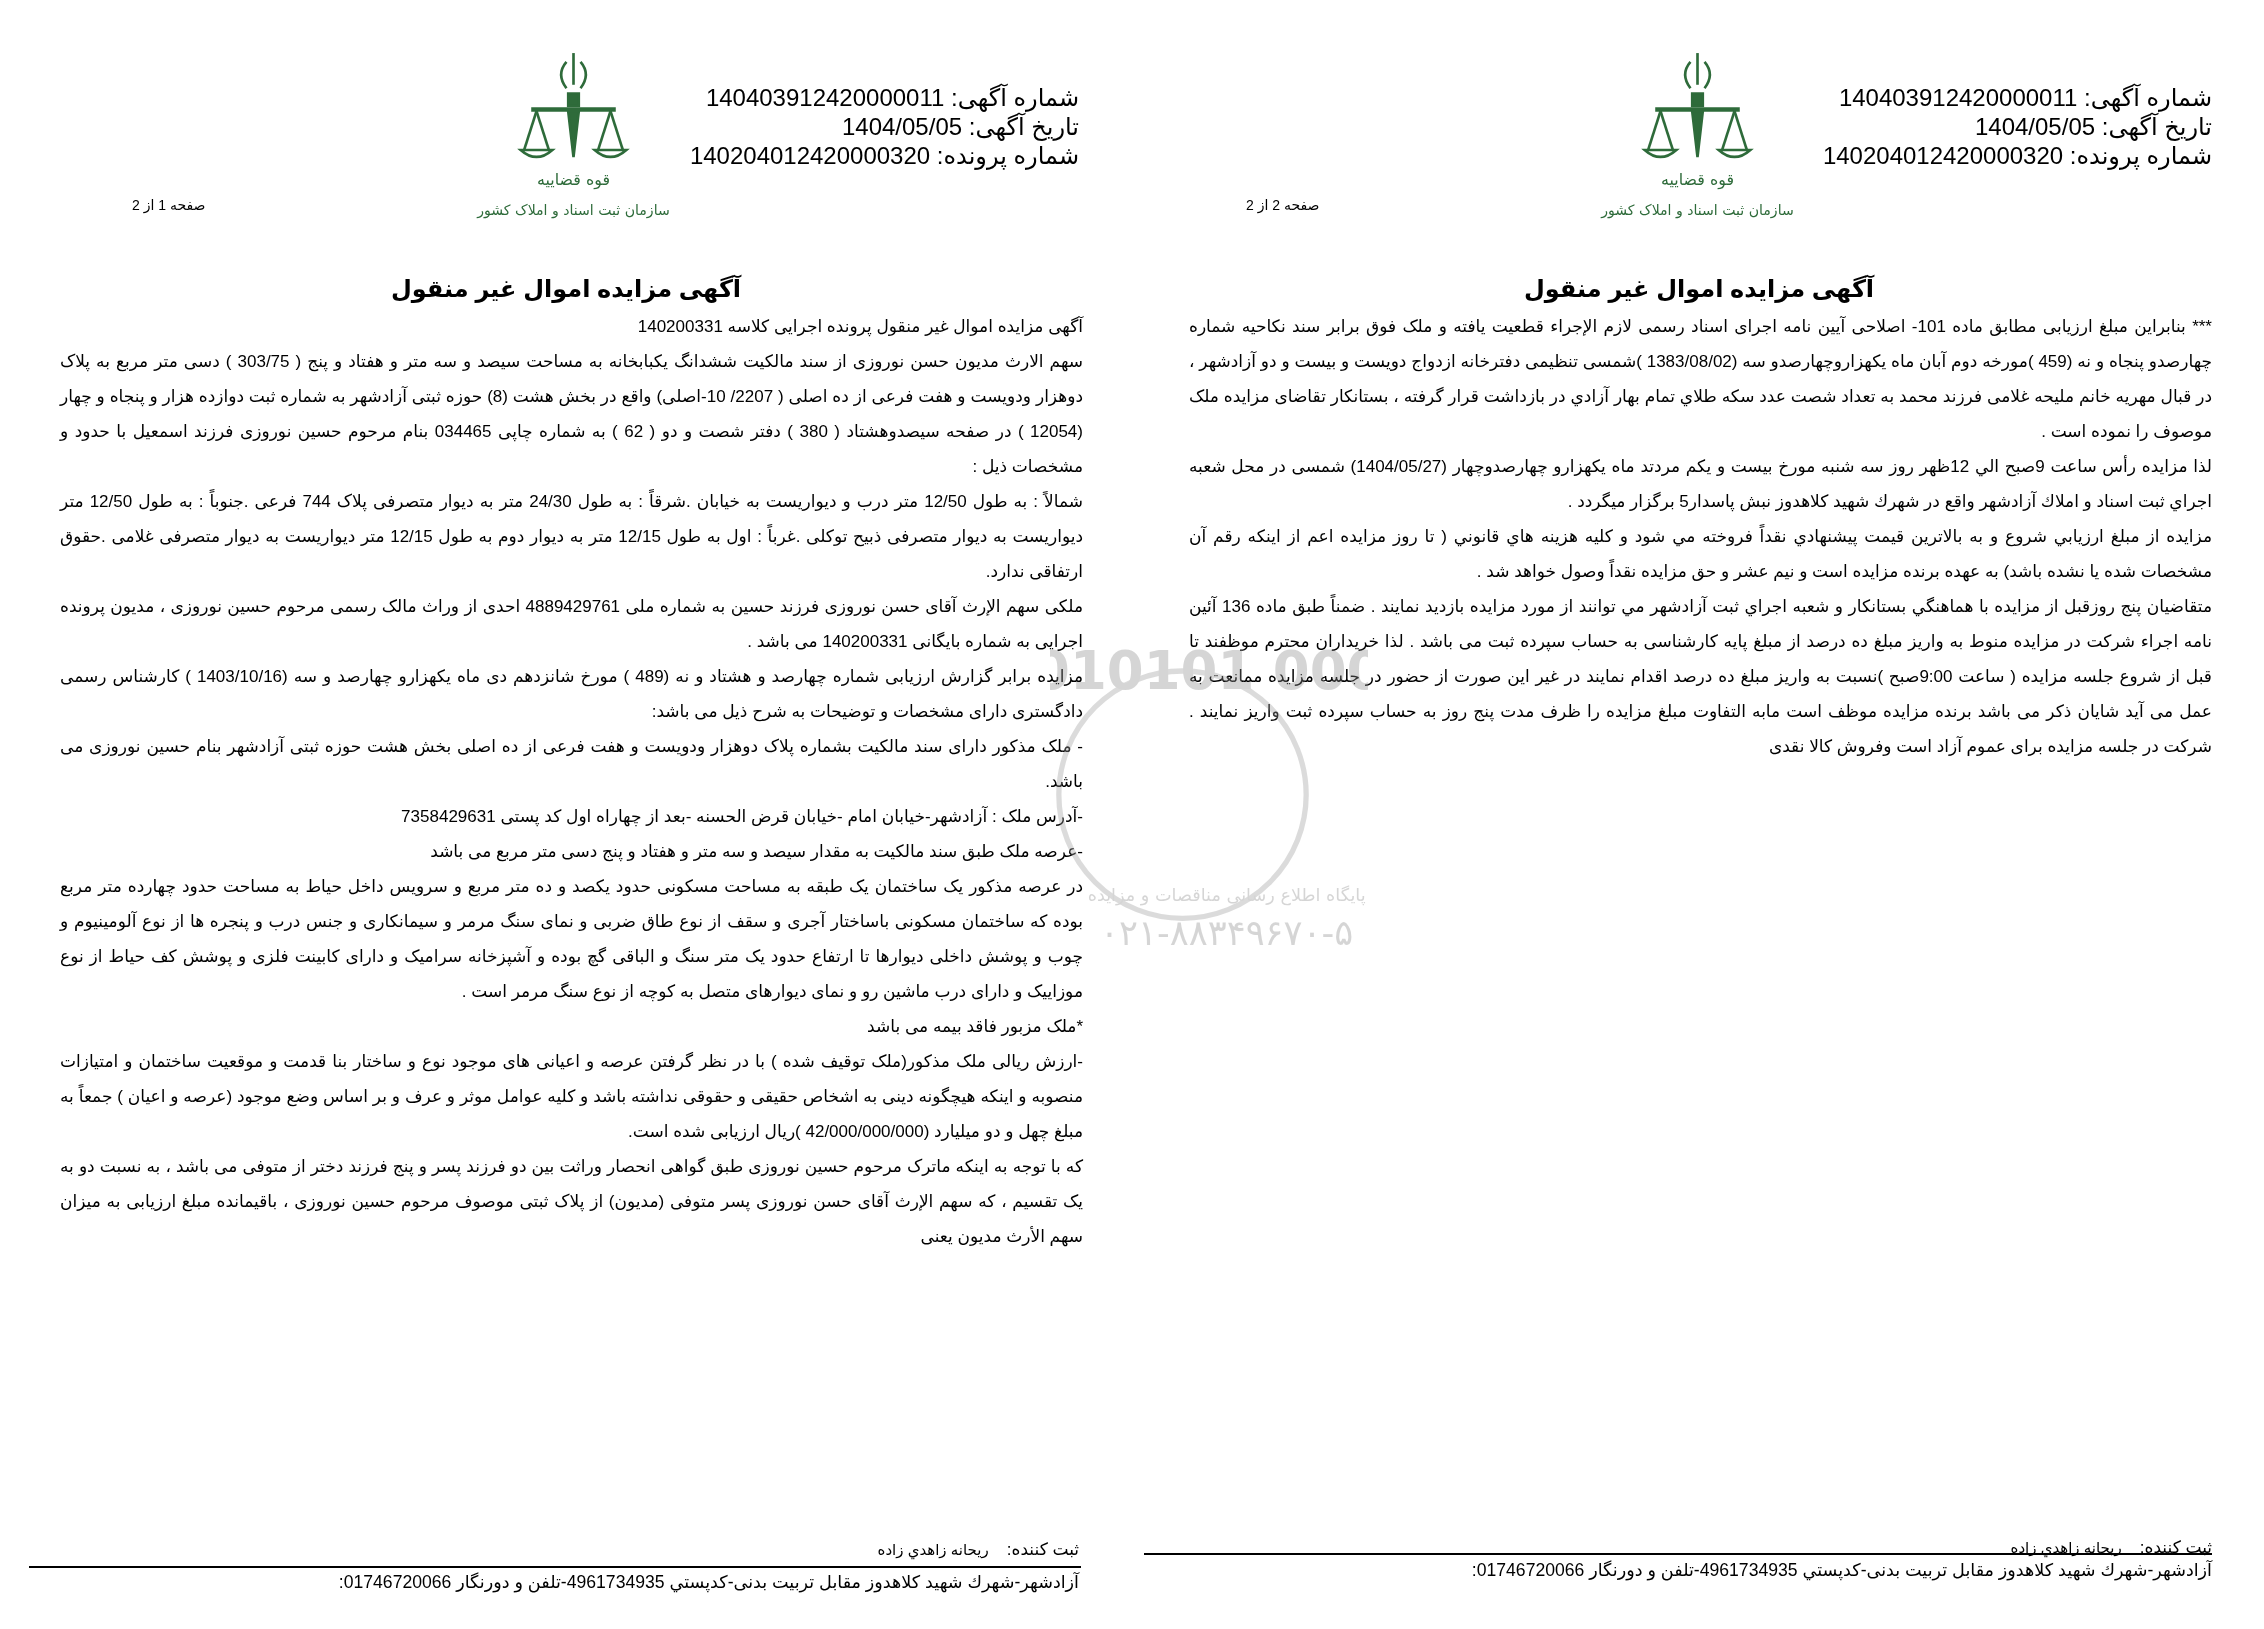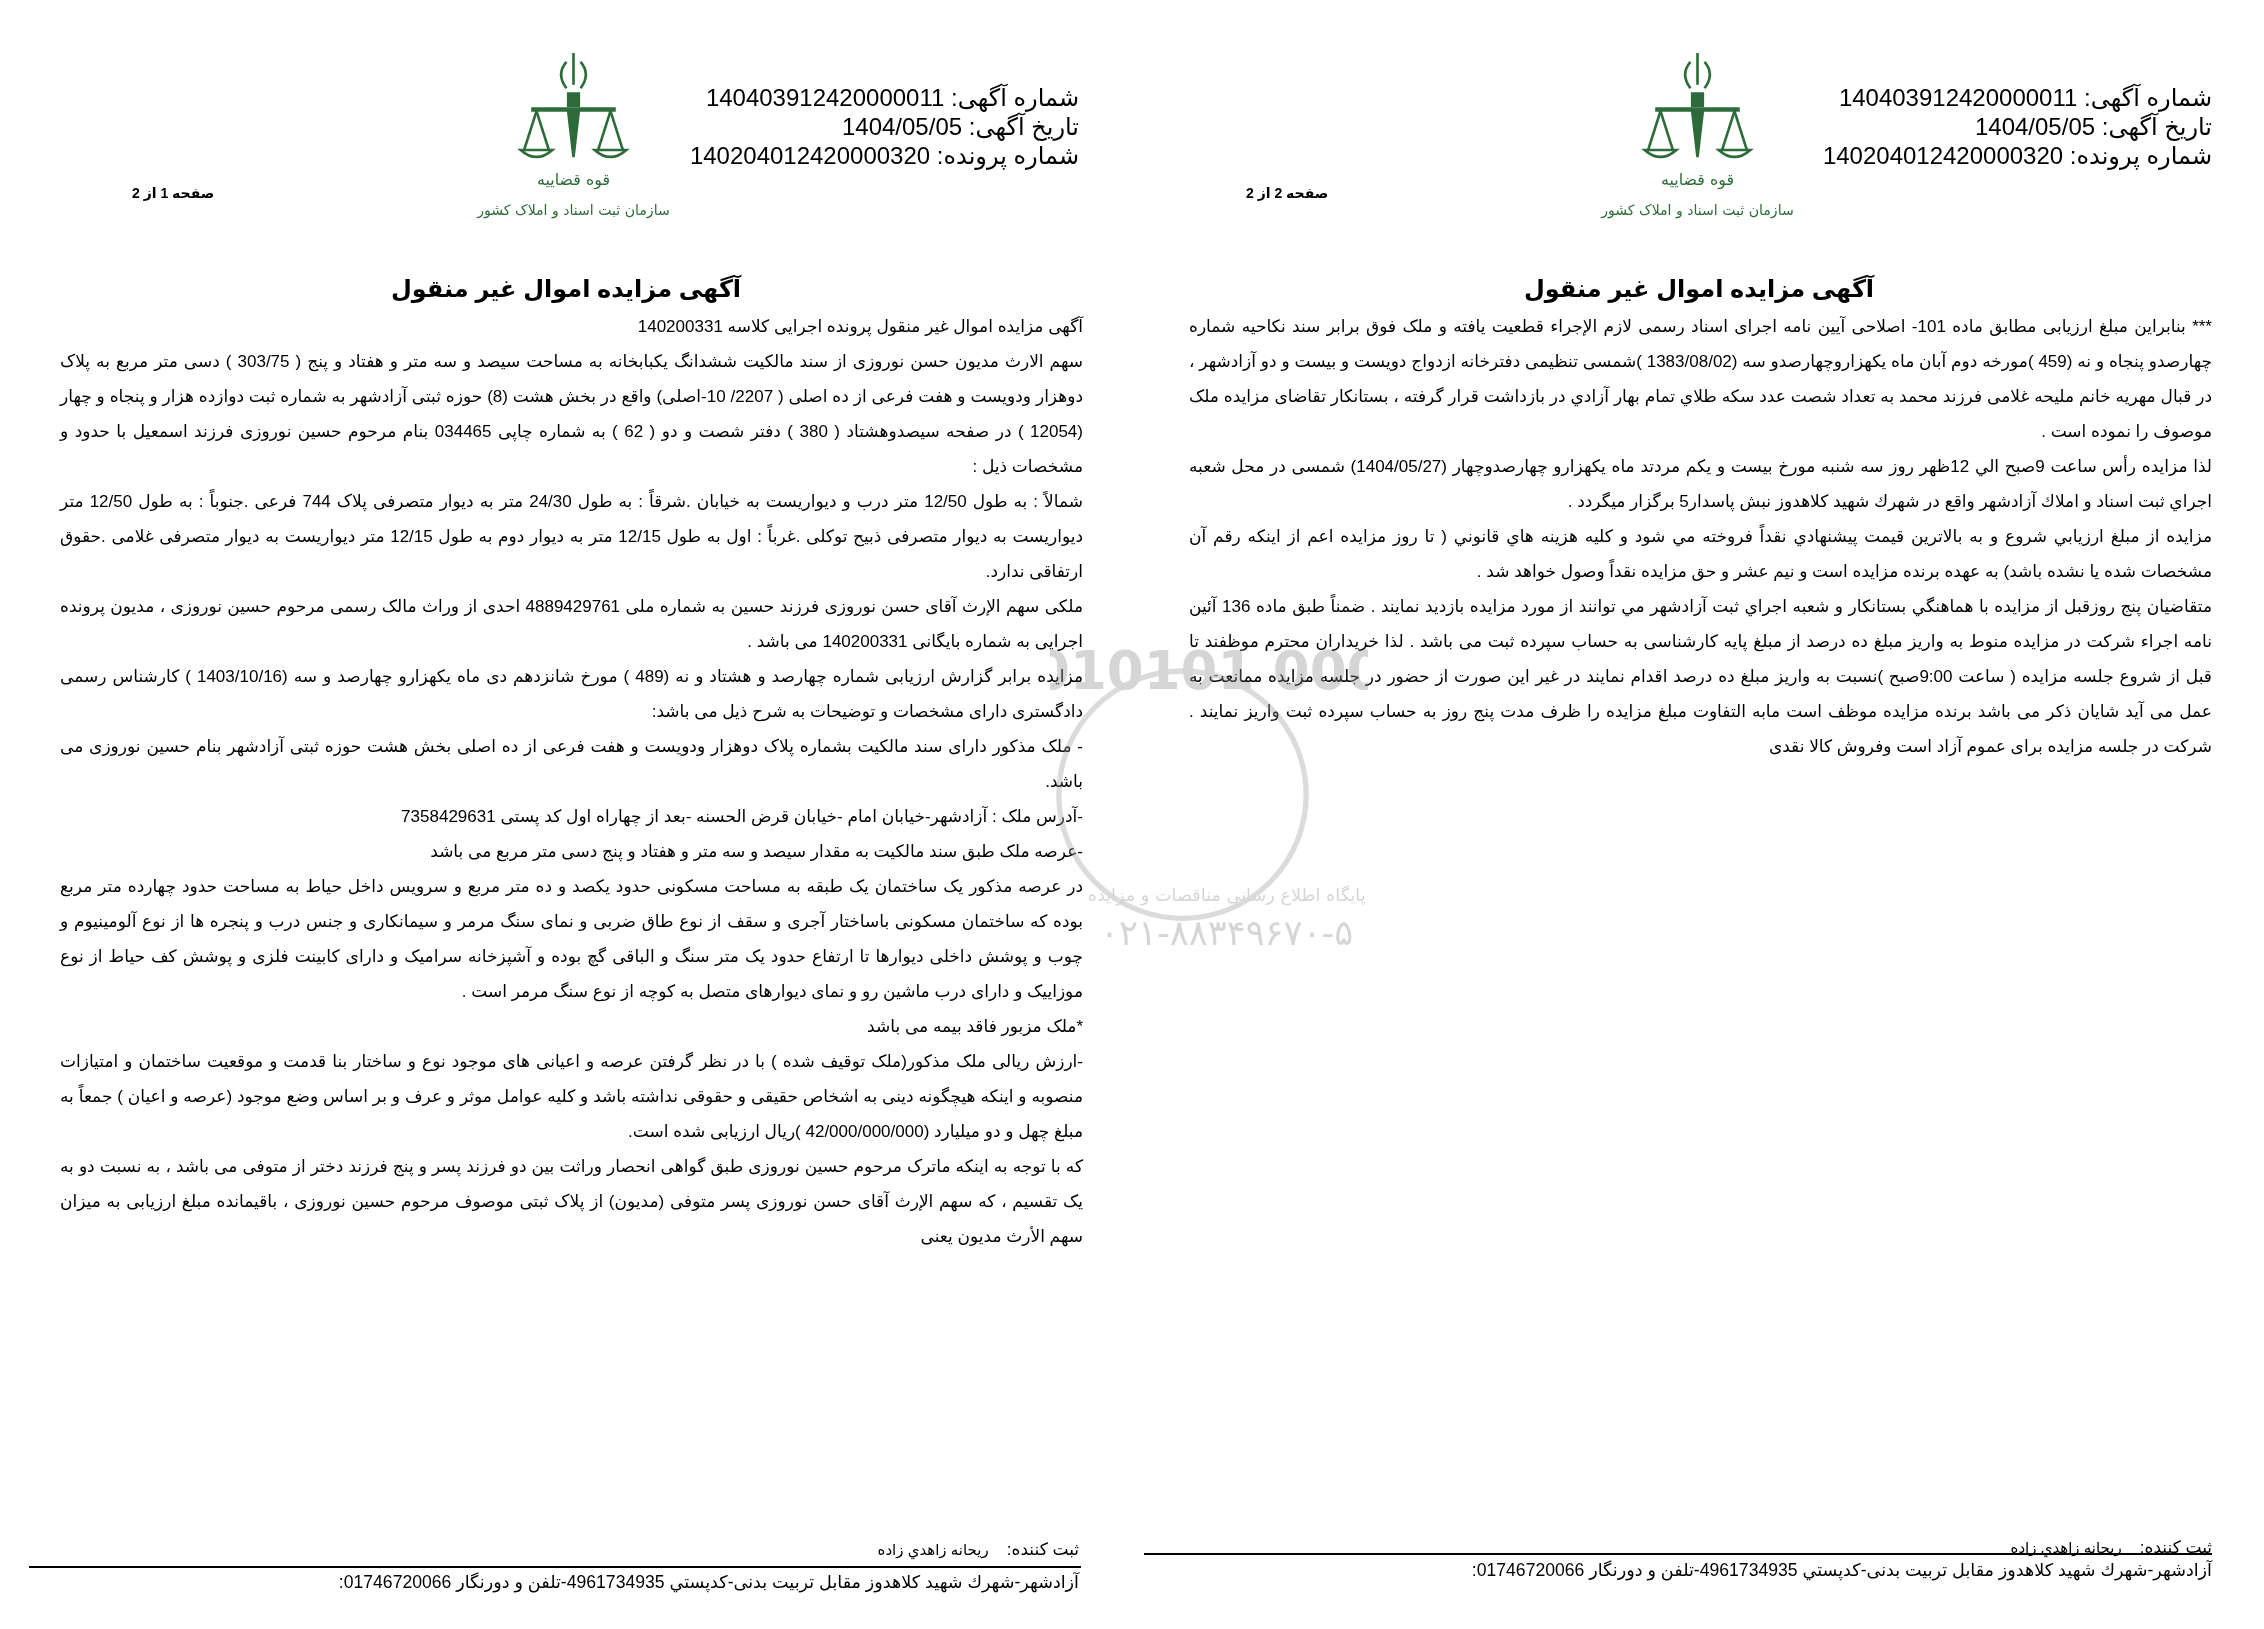--- a/index.html
+++ b/index.html
@@ -7,21 +7,21 @@
          font-family: "Liberation Sans", "DejaVu Sans", sans-serif; color: #000; }
   .page { position: absolute; top: 0; width: 1132px; height: 1629px; background: #fff; margin-top: 37px; }
   .page.p1 { left: 0; }
   .page.p2 { left: 1133px; }
   .hdr { position: absolute; top: 46px; right: 53px; direction: rtl; text-align: right;
          font-size: 24px; line-height: 29px; }
   .hdr .row { white-space: nowrap; }
   .logo { position: absolute; top: 8.8px; width: 229px; height: 185px; }
   .p1 .logo { left: 459px; }
   .p2 .logo { left: 450px; }
-  .pageno { position: absolute; top: 148px; font-size: 14px; font-weight: bold; direction: rtl; }
+  .pageno { position: absolute; top: 160px; font-size: 14px; font-weight: normal; direction: rtl; }
   .p1 .pageno { left: 132px; }
   .p2 .pageno { left: 113px; }
   .title { position: absolute; top: 238px; left: 0; right: 0; text-align: center;
            font-size: 24px; font-weight: bold; direction: rtl; }
   .body { position: absolute; top: 272px; right: 49px; width: 1023px; direction: rtl;
           text-align: justify; font-size: 17px; line-height: 35px; }
   .p2 .body { right: 53px; width: 1023px; }
   .body p { margin: 0; }
   .body p.ragged { text-align: right; }
   .footer-reg { position: absolute; right: 53px; direction: rtl; font-size: 15px; white-space: nowrap; }

